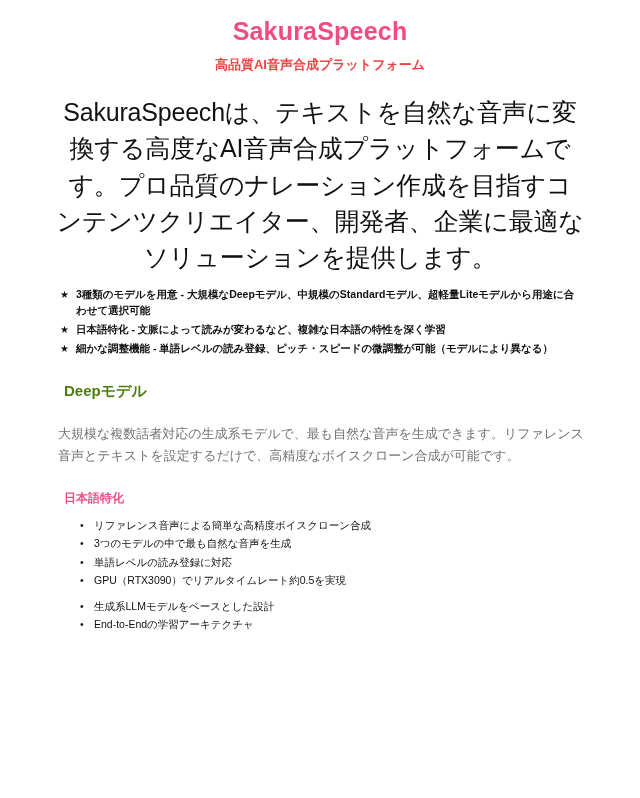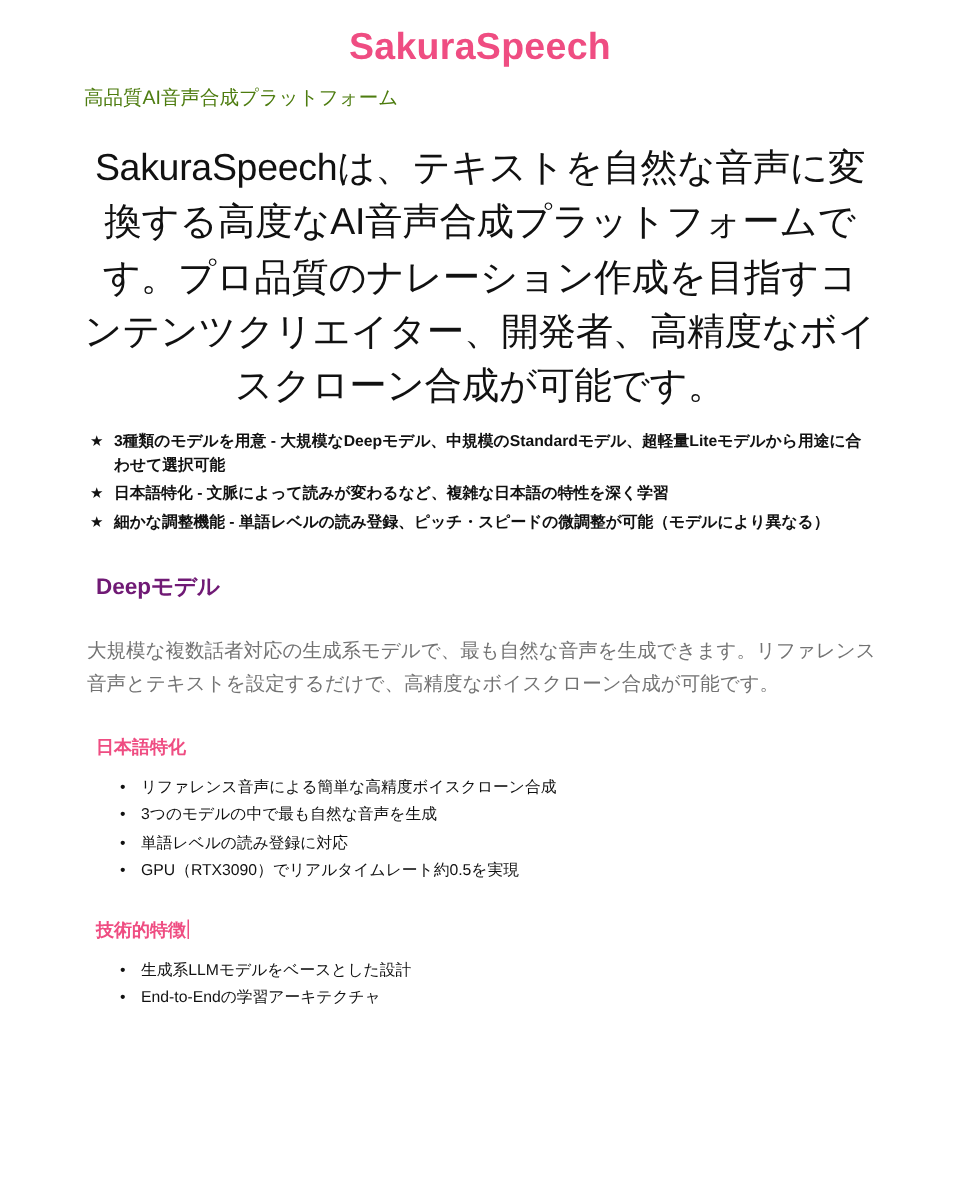--- a/index.html
+++ b/index.html
@@ -23,23 +23,24 @@
   .site-title {
     text-align: center;
     color: #ef4d82;
     font-size: 25px;
     font-weight: bold;
     letter-spacing: 0.2px;
     margin: 6px 0 0 0;
     line-height: 1.2;
   }
   .site-subtitle {
+    text-align: center;
     font-size: 13px;
-    font-weight: normal;
-    color: #4d7c0f;
+    font-weight: bold;
+    color: #ef4444;
     margin: 10px 0 0 0;
   }
   .lead {
     text-align: center;
     font-size: 25px;
     line-height: 1.45;
     margin: 20px 0 0 0;
     color: #111111;
     letter-spacing: -0.2px;
   }
@@ -71,21 +72,21 @@
     line-height: 1.5;
   }
   .star-list .txt {
     flex: 1 1 auto;
     font-weight: bold;
   }
   .sub-heading {
     font-size: 15px;
     font-weight: bold;
     margin: 26px 0 0 8px;
-    color: #701a75;
+    color: #4d7c0f;
   }
   .body-para {
     font-size: 13px;
     line-height: 1.65;
     margin: 22px 0 0 2px;
     color: #737373;
   }
   .pink-heading {
     color: #ef4d82;
     font-size: 12px;
@@ -123,21 +124,21 @@
   }
 </style>
 </head>
 <body>
 
 <div class="page">
 
   <h1 class="site-title">SakuraSpeech</h1>
   <div class="site-subtitle">高品質AI音声合成プラットフォーム</div>
 
-  <p class="lead">SakuraSpeechは、テキストを自然な音声に変換する高度なAI音声合成プラットフォームです。プロ品質のナレーション作成を目指すコンテンツクリエイター、開発者、高精度なボイスクローン合成が可能です。</p>
+  <p class="lead">SakuraSpeechは、テキストを自然な音声に変換する高度なAI音声合成プラットフォームです。プロ品質のナレーション作成を目指すコンテンツクリエイター、開発者、企業に最適なソリューションを提供します。</p>
 
 
   <ul class="star-list">
     <li>
       <span class="star">★</span>
       <span class="txt">3種類のモデルを用意 - 大規模なDeepモデル、中規模のStandardモデル、超軽量Liteモデルから用途に合わせて選択可能</span>
     </li>
     <li>
       <span class="star">★</span>
       <span class="txt">日本語特化 - 文脈によって読みが変わるなど、複雑な日本語の特性を深く学習</span>
@@ -166,23 +167,20 @@
     <li>
       <span class="dot">•</span>
       <span class="txt">単語レベルの読み登録に対応</span>
     </li>
     <li>
       <span class="dot">•</span>
       <span class="txt">GPU（RTX3090）でリアルタイムレート約0.5を実現</span>
     </li>
   </ul>
 
-  <h3 class="pink-heading with-caret">
-    <span>技術的特徴</span><span class="caret"></span>
-  </h3>
 
   <ul class="bullet-list">
     <li>
       <span class="dot">•</span>
       <span class="txt">生成系LLMモデルをベースとした設計</span>
     </li>
     <li>
       <span class="dot">•</span>
       <span class="txt">End-to-Endの学習アーキテクチャ</span>
     </li>

